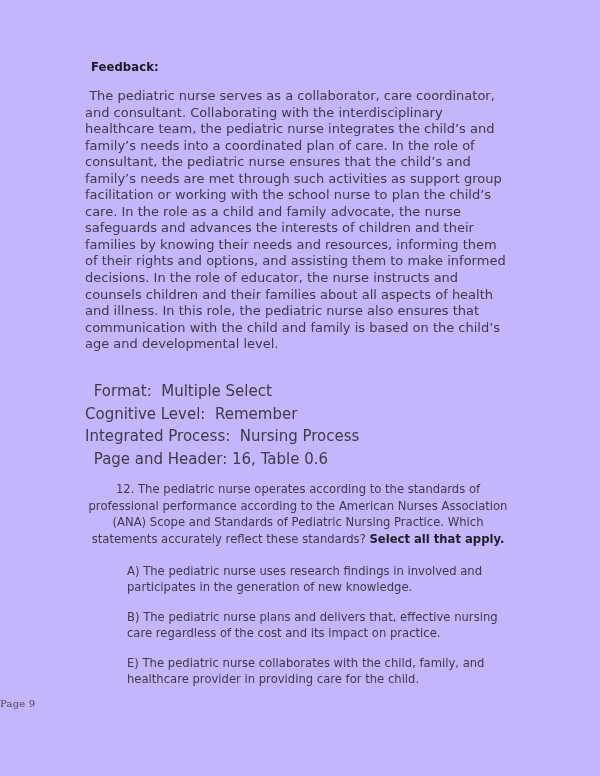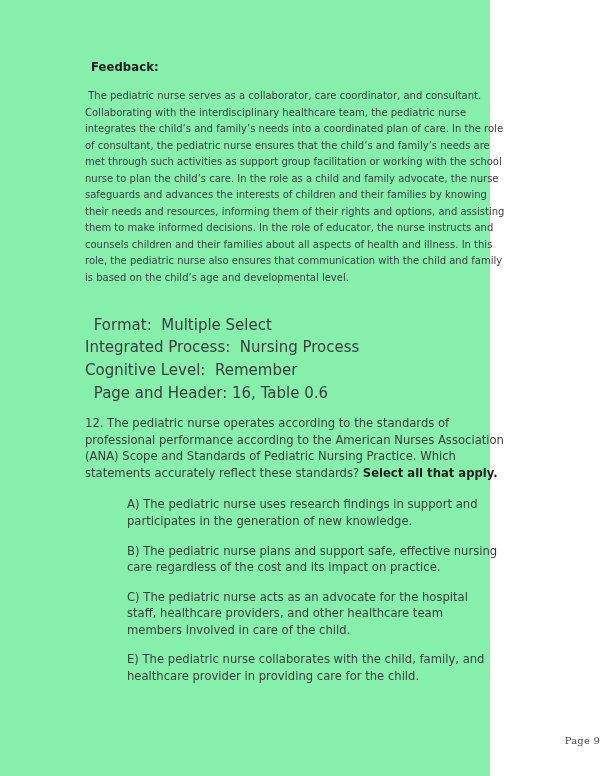--- a/index.html
+++ b/index.html
@@ -13,43 +13,43 @@
     position: relative;
     font-family: "DejaVu Sans", "Liberation Sans", sans-serif;
     color: #3a3a3a;
     overflow: hidden;
   }
 
   .page {
     position: absolute;
     left: 0;
     top: 0;
-    width: 490px;
+    width: 600px;
     height: 776px;
-    background: #86efac;
+    background: #c4b5fd;
   }
 
   .content {
     position: absolute;
     left: 85px;
     top: 60px;
     width: 426px;
   }
 
   .feedback-heading {
     font-size: 11.6px;
     font-weight: bold;
     color: #1c1c1c;
     letter-spacing: 0.1px;
     margin: 0 0 14px 6px;
     line-height: 14px;
   }
 
   .feedback-body {
-    font-size: 10px;
+    font-size: 13px;
     line-height: 16.55px;
     color: #3d3d3d;
     margin: 0;
     text-align: left;
     white-space: pre-wrap;
   }
 
   .meta-block {
     margin-top: 30px;
   }
@@ -67,20 +67,21 @@
 
   .question-block {
     margin-top: 14px;
   }
 
   .question-stem {
     font-size: 11.6px;
     line-height: 16.6px;
     color: #3d3d3d;
     margin: 0;
+    text-align: center;
   }
   .question-stem .bold {
     font-weight: bold;
     color: #1f1f1f;
   }
 
   .options {
     margin: 15px 0 0 0;
     padding: 0;
     list-style: none;
@@ -91,23 +92,23 @@
     line-height: 16.6px;
     color: #3d3d3d;
     margin: 0 0 13px 42px;
     width: 372px;
   }
   .option:last-child { margin-bottom: 0; }
 
   .page-footer {
     position: absolute;
     left: 0;
-    top: 729px;
+    top: 692px;
     width: 600px;
-    text-align: right;
+    text-align: left;
   }
   .page-footer-label {
     font-family: "DejaVu Serif", "Liberation Serif", serif;
     font-size: 10px;
     color: #4b4b4b;
     letter-spacing: 0.2px;
   }
 </style>
 </head>
 <body>
@@ -115,32 +116,31 @@
 <div class="page">
 
   <div class="content">
 
     <h1 class="feedback-heading">Feedback:</h1>
 
     <p class="feedback-body"> The pediatric nurse serves as a collaborator, care coordinator, and consultant. Collaborating with the interdisciplinary healthcare team, the pediatric nurse integrates the child’s and family’s needs into a coordinated plan of care. In the role of consultant, the pediatric nurse ensures that the child’s and family’s needs are met through such activities as support group facilitation or working with the school nurse to plan the child’s care. In the role as a child and family advocate, the nurse safeguards and advances the interests of children and their families by knowing their needs and resources, informing them of their rights and options, and assisting them to make informed decisions. In the role of educator, the nurse instructs and counsels children and their families about all aspects of health and illness. In this role, the pediatric nurse also ensures that communication with the child and family is based on the child’s age and developmental level.</p>
 
     <div class="meta-block">
       <p class="meta-line indented"> Format:  Multiple Select</p>
+      <p class="meta-line">Cognitive Level:  Remember</p>
       <p class="meta-line">Integrated Process:  Nursing Process</p>
-      <p class="meta-line">Cognitive Level:  Remember</p>
       <p class="meta-line indented"> Page and Header: 16, Table 0.6</p>
     </div>
 
     <div class="question-block">
       <p class="question-stem"><span>12. The pediatric nurse operates according to the standards of professional performance according to the American Nurses Association (ANA) Scope and Standards of Pediatric Nursing Practice. Which statements accurately reflect these standards? </span><span class="bold">Select all that apply.</span></p>
 
       <ul class="options">
-        <li class="option">A) The pediatric nurse uses research findings in support and participates in the generation of new knowledge.</li>
-        <li class="option">B) The pediatric nurse plans and support safe, effective nursing care regardless of the cost and its impact on practice.</li>
-        <li class="option">C) The pediatric nurse acts as an advocate for the hospital staff, healthcare providers, and other healthcare team members involved in care of the child.</li>
+        <li class="option">A) The pediatric nurse uses research findings in involved and participates in the generation of new knowledge.</li>
+        <li class="option">B) The pediatric nurse plans and delivers that, effective nursing care regardless of the cost and its impact on practice.</li>
         <li class="option">E) The pediatric nurse collaborates with the child, family, and healthcare provider in providing care for the child.</li>
       </ul>
     </div>
 
   </div>
 
   <div class="page-footer">
     <span class="page-footer-label">Page 9</span>
   </div>
 

